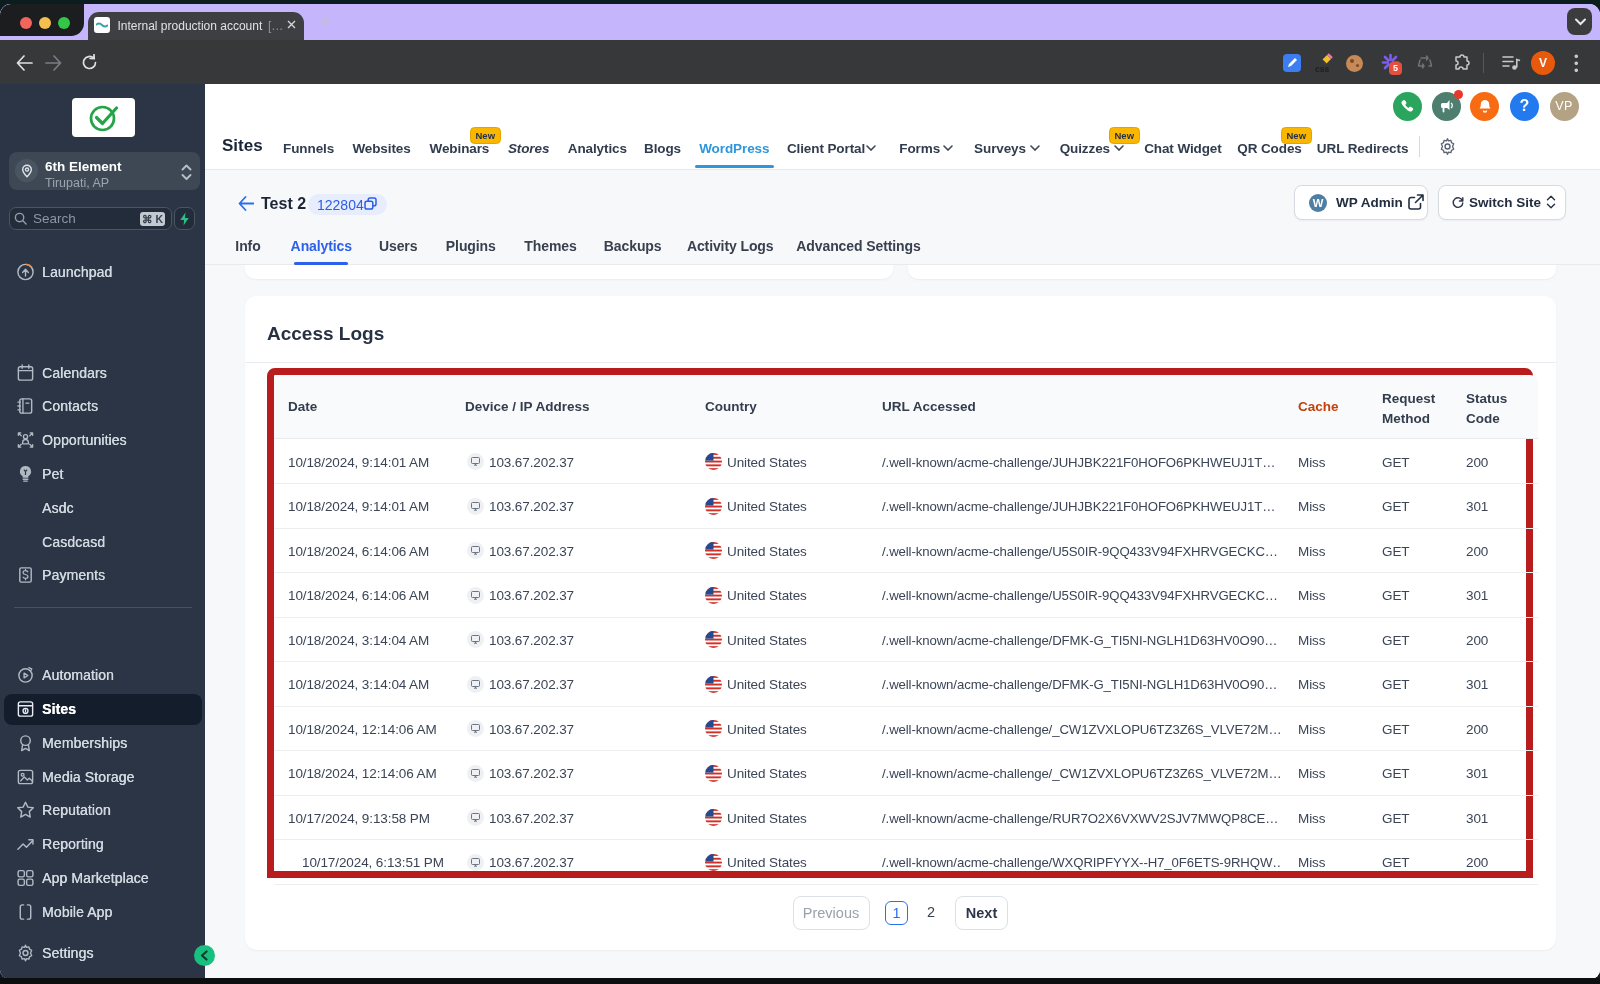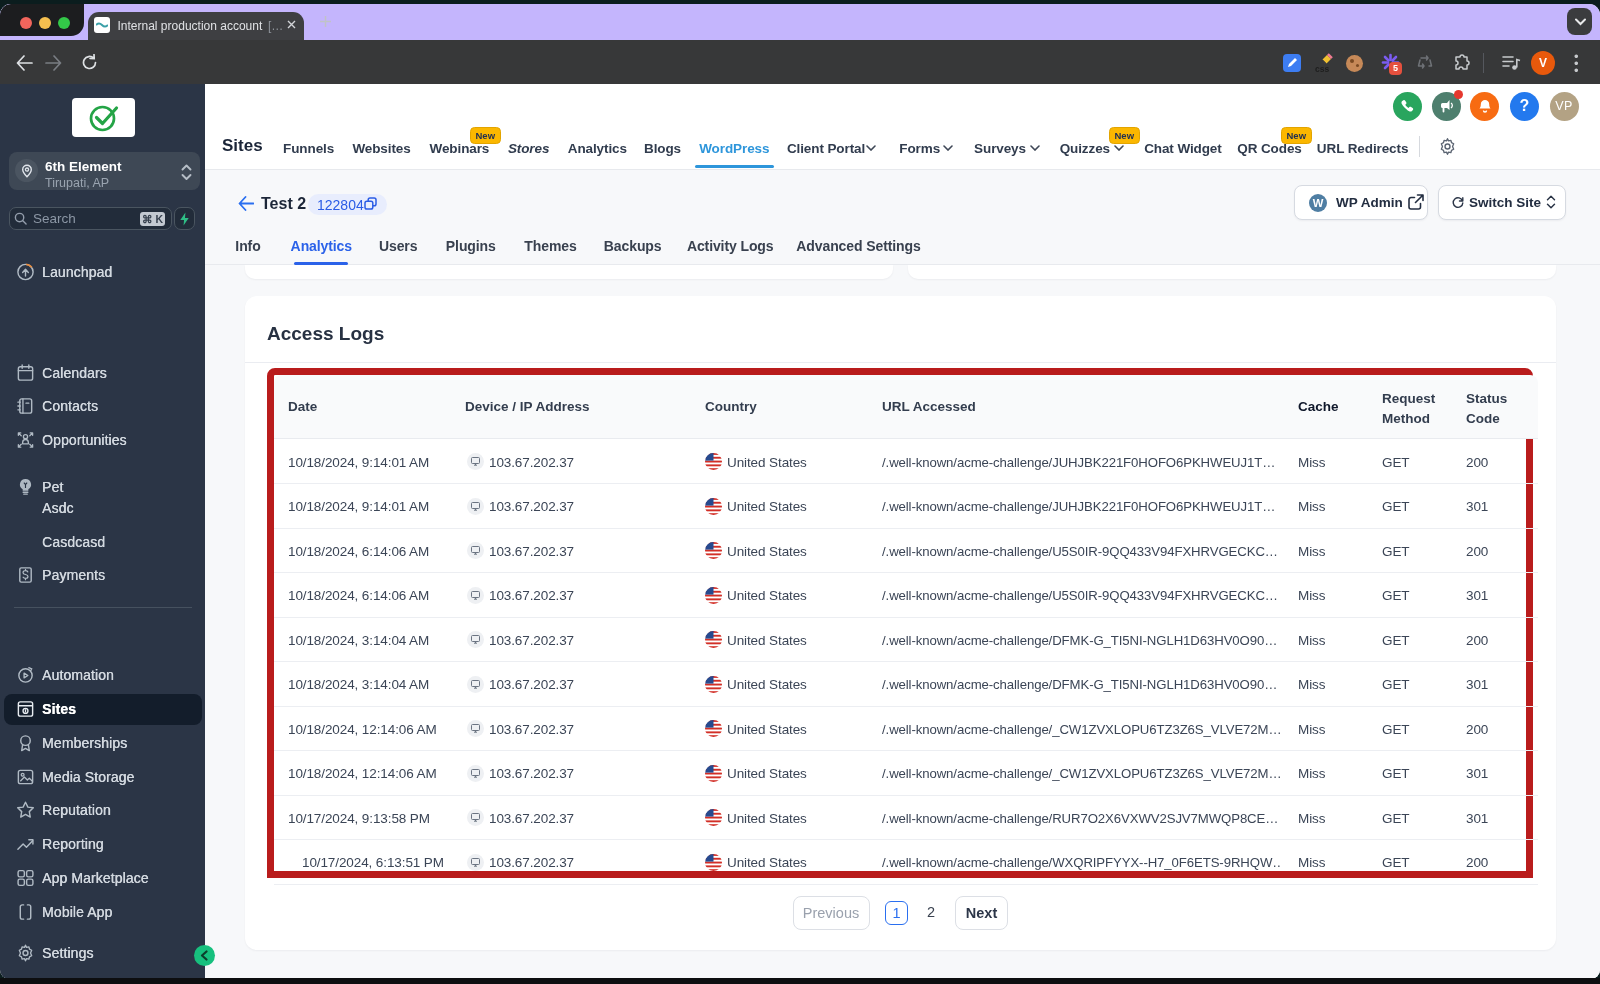--- a/index.html
+++ b/index.html
@@ -176,21 +176,21 @@
               <circle cx="10" cy="6.5" r="2.2"></circle>
               <path d="M7 12.5 a3 3 0 0 1 6 0 V14 H7 Z"></path>
               <path d="M2.5 2.5 L5 2.5 M2.5 2.5 L2.5 5 M2.5 2.5 L5.5 5.5"></path>
               <path d="M17.5 2.5 L15 2.5 M17.5 2.5 L17.5 5 M17.5 2.5 L14.5 5.5"></path>
               <path d="M2.5 17.5 L5 17.5 M2.5 17.5 L2.5 15 M2.5 17.5 L5.5 14.5"></path>
               <path d="M17.5 17.5 L15 17.5 M17.5 17.5 L17.5 15 M17.5 17.5 L14.5 14.5"></path>
             </g>
           </svg>
           <span class="slabel">Opportunities</span>
         </div>
-    <div class="sitem" style="top:387px;">
+    <div class="sitem" style="top:374px;">
           <svg class="sicon" viewBox="0 0 20 20">
             <path d="M10 1.5 a5.8 5.8 0 0 1 3 10.8 V14 H7 v-1.7 A5.8 5.8 0 0 1 10 1.5 Z" fill="#aeb8c2"></path>
             <path d="M7.5 15.5 H12.5 M8.2 17.5 H11.8" stroke="#aeb8c2" stroke-width="1.4" stroke-linecap="round"></path>
             <path d="M8.3 5.5 L10 7.5 L11.7 5.5 M10 7.5 V11" stroke="#273243" stroke-width="1.2" fill="none"></path>
           </svg>
           <span class="slabel">Pet</span>
         </div>
     <div class="sitem" style="top:407.5px;">
           <span class="slabel">Asdc</span>
         </div>
@@ -390,21 +390,21 @@
     <div class="card" style="left:40px;top:211.5px;width:1311px;height:654px;border-radius:12px;"></div>
     <div class="abs" style="left:62px;top:239px;font-size:19px;font-weight:bold;color:#273142;">Access Logs</div>
     <div class="abs" style="left:40px;top:277.5px;width:1311px;height:1px;background:#eaecf1;"></div>
 
     <div id="tablewrap" class="abs" style="left:62px;top:283.5px;width:1266px;height:510px;border:7px solid #b91c1c;border-radius:8px 8px 0 0;">
       <div class="abs" style="left:0;top:0;width:1264px;height:64px;background:#f9fafb;border-bottom:1px solid #e9ebef;border-radius:8px 8px 0 0;"></div>
       <div class="abs" style="left:14px;top:24.5px;font-size:13.5px;font-weight:bold;color:#333d4e;">Date</div>
       <div class="abs" style="left:191px;top:24.5px;font-size:13.5px;font-weight:bold;color:#333d4e;">Device / IP Address</div>
       <div class="abs" style="left:431px;top:24.5px;font-size:13.5px;font-weight:bold;color:#333d4e;">Country</div>
       <div class="abs" style="left:608px;top:24.5px;font-size:13.5px;font-weight:bold;color:#333d4e;">URL Accessed</div>
-      <div class="abs" style="left:1024px;top:24.5px;font-size:13.5px;font-weight:bold;color:#0f172a;">Cache</div>
+      <div class="abs" style="left:1024px;top:24.5px;font-size:13.5px;font-weight:bold;color:#c2410c;">Cache</div>
       <div class="abs" style="left:1108px;top:14px;font-size:13.5px;font-weight:bold;color:#333d4e;line-height:20.5px;">Request<br>Method</div>
       <div class="abs" style="left:1192px;top:14px;font-size:13.5px;font-weight:bold;color:#333d4e;line-height:20.5px;">Status<br>Code</div>
       <div id="rows">
       <div class="abs" style="left:0;top:65.0px;width:1264px;height:44.5px;border-bottom:1px solid #eceef2;"></div>
       <div class="abs rtext" style="left:14px;top:80.2px;">10/18/2024, 9:14:01 AM</div>
       <div class="abs" style="left:193px;top:78.8px;width:17px;height:17px;background:#eef0f3;border-radius:50%;"></div>
       <svg class="abs" style="left:197px;top:82.8px;" width="9" height="9" viewBox="0 0 9 9">
               <rect x="0.5" y="0.5" width="8" height="6" rx="1" stroke="#6b7482" fill="none"></rect>
               <path d="M4.5 6.5 V8 M3 8.2 H6" stroke="#6b7482" fill="none"></path>
             </svg>

